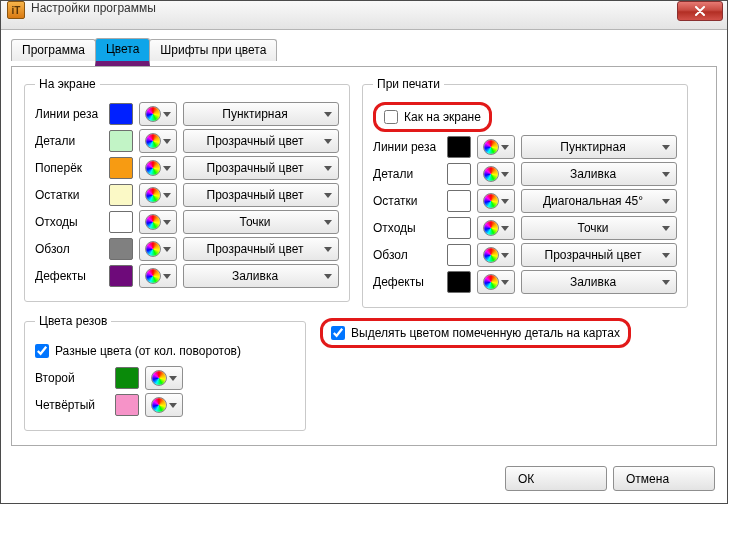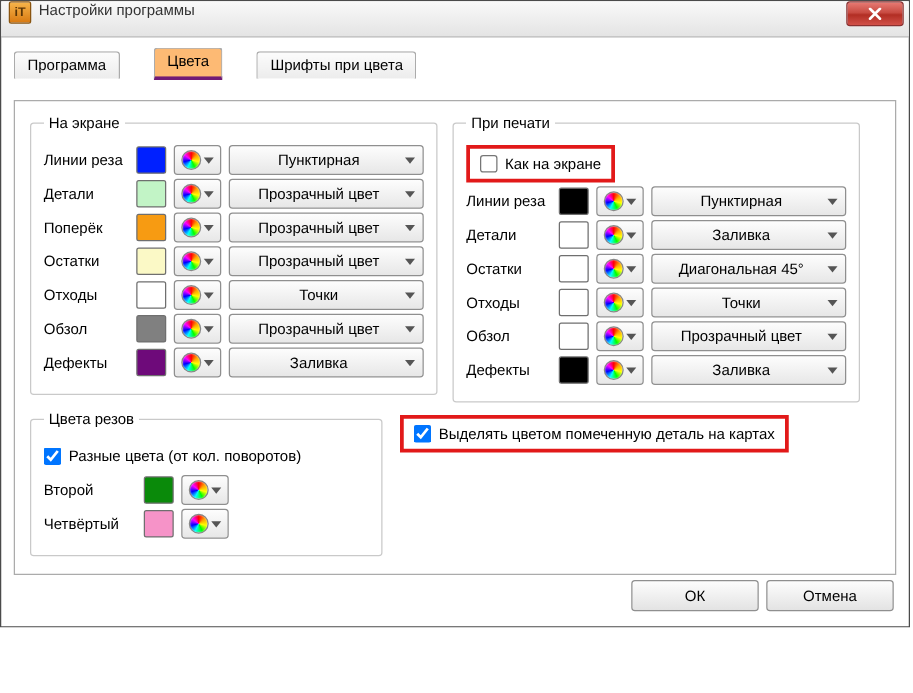--- a/index.html
+++ b/index.html
@@ -48,48 +48,47 @@
   }
   .close-btn svg { display:block; }
 
   .content {
     padding: 8px 10px 10px 10px;
   }
 
   
   .tabstrip {
     display: flex;
-    align-items: center;
+    align-items: flex-start;
     position: relative;
     z-index: 2;
-    gap: 28px;
   }
   .tab {
     padding: 3px 10px 4px 10px;
     border: 1px solid #ababab;
     border-bottom: none;
     background: linear-gradient(#fcfcfc,#ececec);
     border-radius: 3px 3px 0 0;
     margin-right: -1px;
     cursor: pointer;
     position: relative;
     top: 1px;
   }
   .tab.selected {
-    background: #fdba74;
-    border-bottom: 3px solid #701a75;
+    background: #0ea5e9;
+    border-bottom: 5px solid #701a75;
     top: 0;
     padding-bottom: 5px;
     z-index: 3;
   }
   .tabpane {
     border: 1px solid #ababab;
     padding: 10px 28px 14px 12px;
     position: relative;
-    top: 16px;
+    top: 0px;
   }
 
   fieldset {
     border: 1px solid #c9c9c9;
     border-radius: 3px;
     padding: 8px 10px 10px 10px;
     margin: 0;
   }
   legend {
     padding: 0 4px;
@@ -165,21 +164,21 @@
   .chk {
     display: inline-flex; align-items: center; gap: 6px;
   }
   .chk input { margin:0; width:14px; height:14px; }
 
   .redbox {
     border: 3px solid #e21919;
     padding: 5px 8px;
     display: inline-flex;
     align-items: flex-start;
-    border-radius: 0;
+    border-radius: 12px;
   }
 
   .section-lower {
     display: flex;
     gap: 14px;
     margin-top: 6px;
     align-items: flex-start;
   }
   .cutcolors {
     width: 260px;
@@ -198,21 +197,21 @@
     justify-content: flex-end;
     gap: 6px;
     padding: 10px 12px 12px 0;
   }
   .btn {
     min-width: 76px;
     height: 23px;
     border: 1px solid #8f8f8f;
     border-radius: 3px;
     background: linear-gradient(#fdfdfd,#e3e3e3);
-    display: flex; align-items: center; justify-content: center;
+    display: flex; align-items: center; justify-content: flex-start;
     cursor: pointer;
     padding: 0 12px;
   }
 </style>
 </head>
 <body>
 
 <div class="window">
 
   <div class="titlebar">

